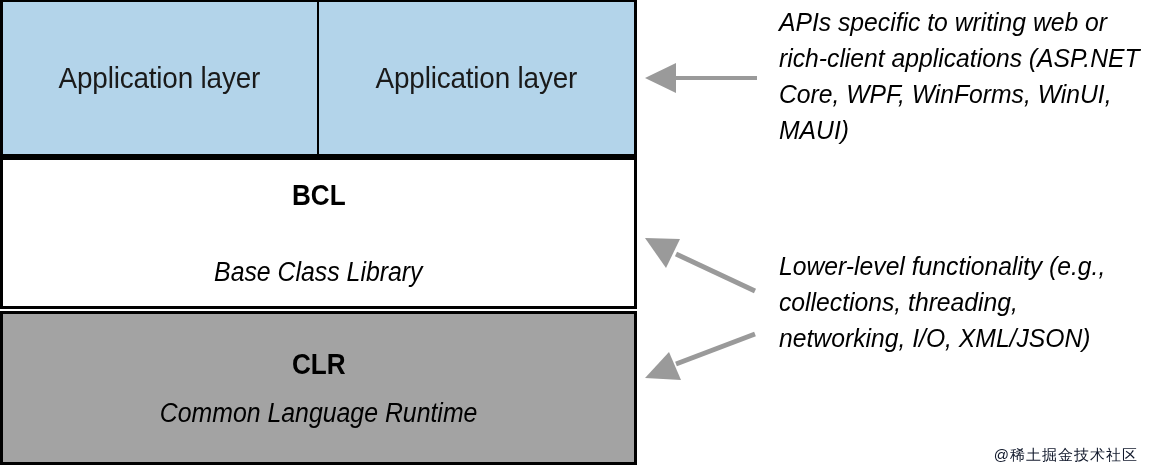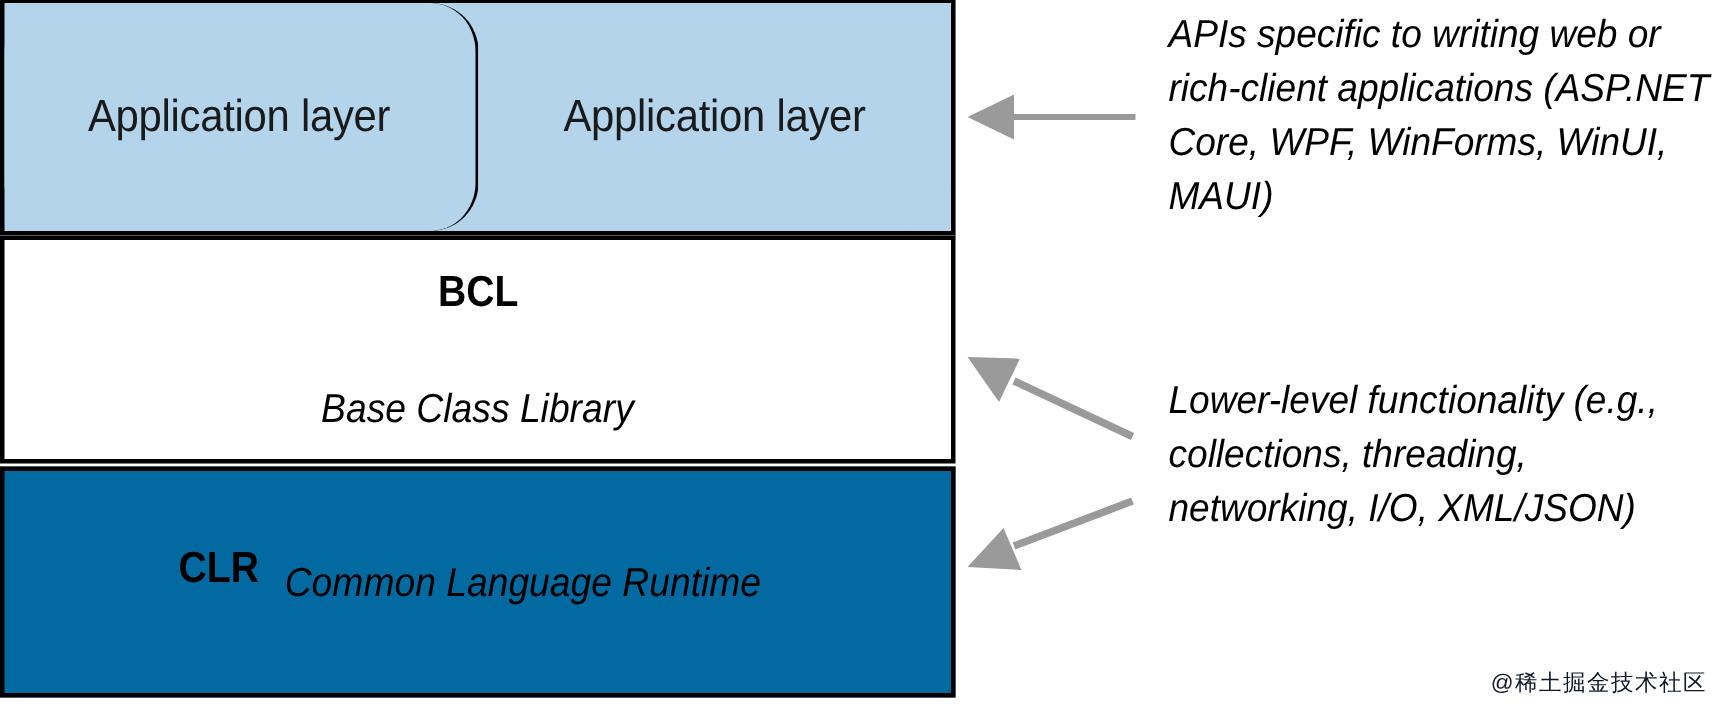--- a/index.html
+++ b/index.html
@@ -36,21 +36,20 @@
     border-top-width: 2px;
     background: #b3d4ea;
   }
   .app-cell {
     flex: 1 1 50%;
     display: flex;
     align-items: center;
     justify-content: center;
     background: #b3d4ea;
     box-sizing: border-box;
-    border-radius: 32px;
   }
   .app-cell.left {
     border-right: 2px solid #000000;
   }
   .app-cell-label {
     font-size: 30px;
     line-height: 1.05;
     font-weight: 400;
     letter-spacing: -0.2px;
     color: #1a1a1a;
@@ -76,23 +75,23 @@
   }
   
   .clr-box {
     position: absolute;
     left: 0;
     top: 311px;
     width: 637px;
     height: 154px;
     box-sizing: border-box;
     border: 3px solid #000000;
-    background: #0369a1;
-    display: flex;
-    flex-direction: row;
+    background: #a3a3a3;
+    display: flex;
+    flex-direction: column;
     align-items: center;
     justify-content: center;
   }
 
   .box-title {
     font-size: 29px;
     font-weight: 700;
     letter-spacing: 0px;
     transform: scaleX(0.9);
     margin-bottom: 17px;

